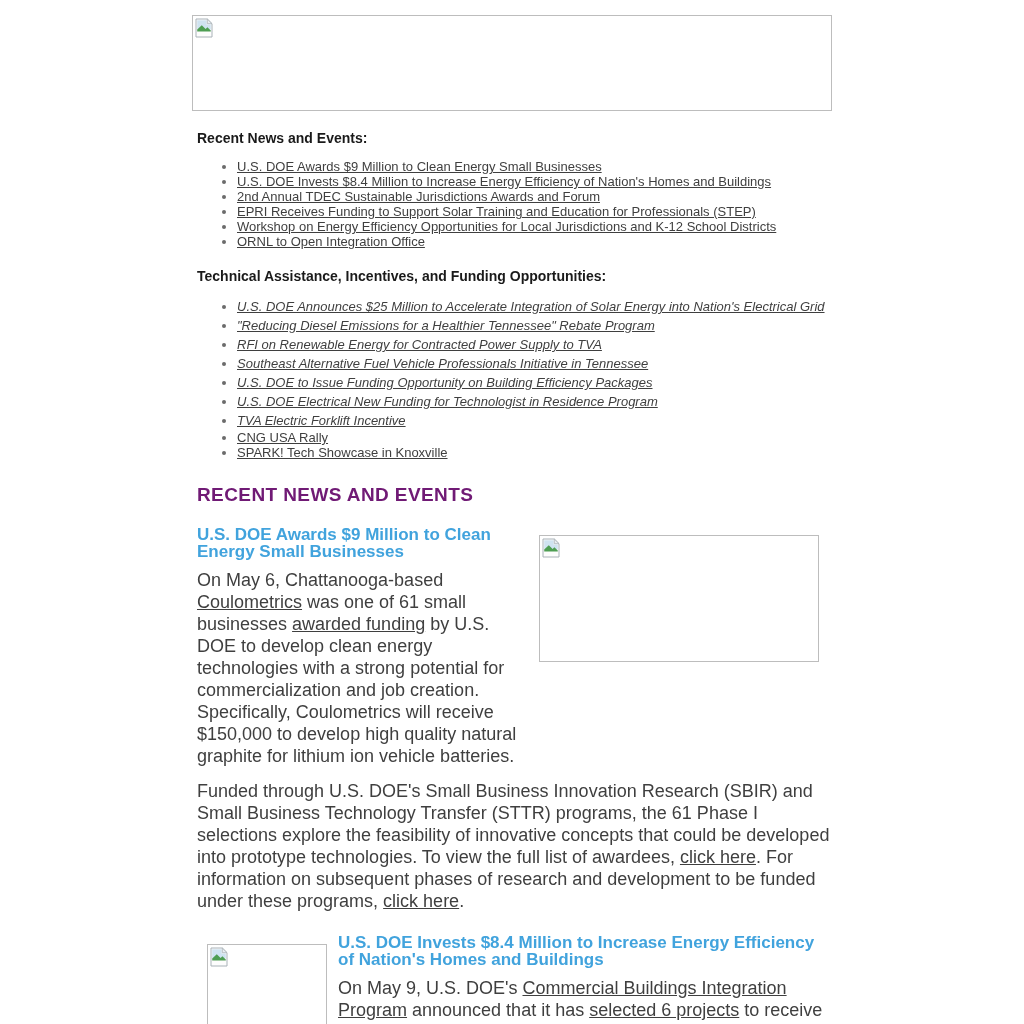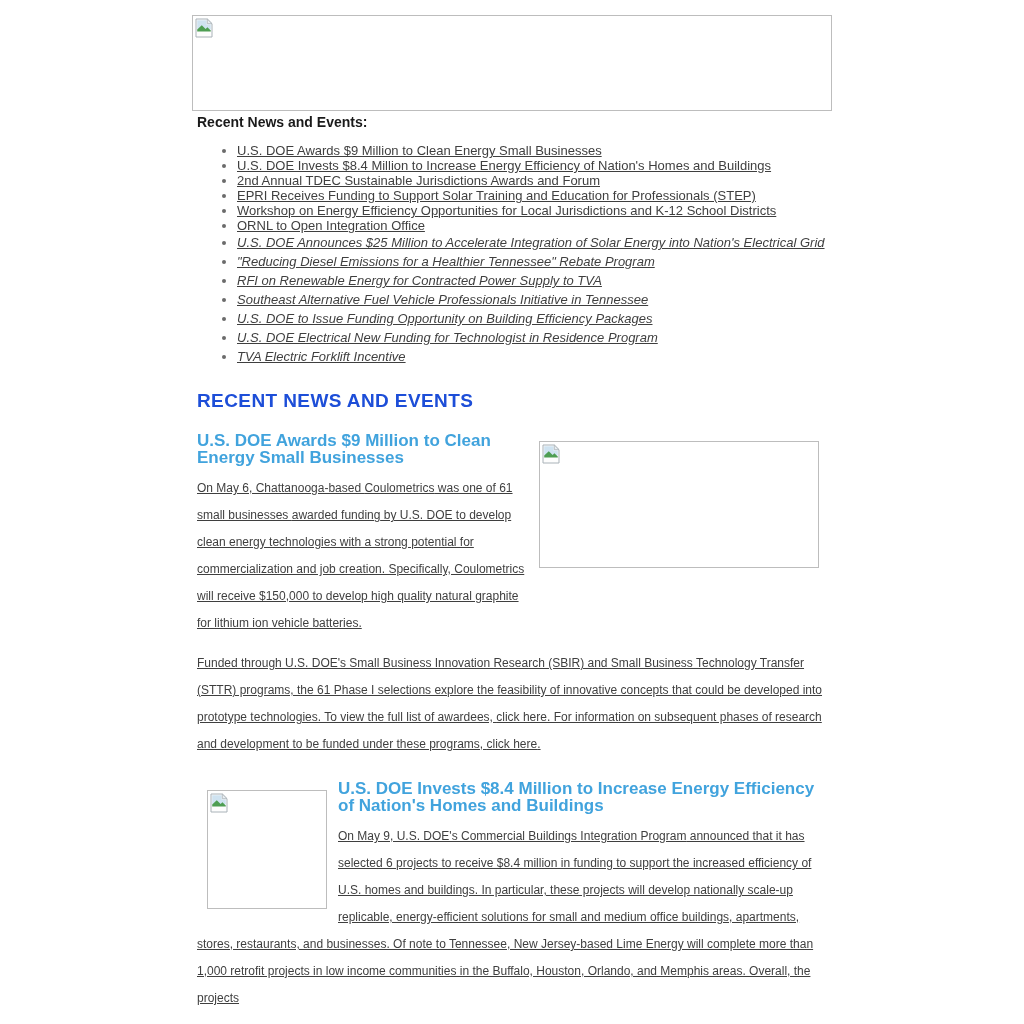--- a/index.html
+++ b/index.html
@@ -26,21 +26,21 @@
   .header-box {
     width: 640px;
     height: 96px;
   }
   
   .toc-title {
     font-size: 14px;
     line-height: 15px;
     font-weight: bold;
     color: #1a1a1a;
-    margin: 4px 0 13px 0;
+    margin: 20px 0 13px 0;
     padding-left: 5px;
   }
   ul.toc-list {
     margin: 0 0 0 0;
     padding-left: 45px;
     list-style: disc;
   }
   ul.toc-list li {
     font-size: 13px;
     color: #6b6b6b;
@@ -49,39 +49,38 @@
   ul.toc-list.loose li { line-height: 19px; font-style: italic; }
   a.toc-link {
     color: #3f3f3f;
     text-decoration: underline;
     cursor: pointer;
   }
   
   .section-heading {
     font-size: 19px;
     font-weight: bold;
-    color: #1d4ed8;
+    color: #701a75;
     letter-spacing: 0.4px;
     margin: 24px 0 0 0;
     padding-left: 5px;
   }
   .article { padding-left: 5px; }
   .article-title {
     color: #41a3dd;
     font-size: 17px;
     line-height: 17px;
     font-weight: bold;
     margin: 0;
   }
   .body-text {
-    font-size: 12px;
-    line-height: 27px;
+    font-size: 18px;
+    line-height: 22px;
     color: #3f3f3f;
     margin: 0;
-    text-decoration: underline;
   }
   a.inline-link {
     color: #3f3f3f;
     text-decoration: underline;
     cursor: pointer;
   }
   
   .article-1 { margin-top: 20px; display: flex; align-items: flex-start; }
   .article-1 .text-col { width: 332px; flex: 0 0 332px; }
   .article-1 .text-col .body-text { margin-top: 9px; }
@@ -122,32 +121,37 @@
         <li><a class="toc-link">U.S. DOE Awards $9 Million to Clean Energy Small Businesses</a></li>
         <li><a class="toc-link">U.S. DOE Invests $8.4 Million to Increase Energy Efficiency of Nation's Homes and Buildings</a></li>
         <li><a class="toc-link">2nd Annual TDEC Sustainable Jurisdictions Awards and Forum</a></li>
         <li><a class="toc-link">EPRI Receives Funding to Support Solar Training and Education for Professionals (STEP)</a></li>
         <li><a class="toc-link">Workshop on Energy Efficiency Opportunities for Local Jurisdictions and K-12 School Districts</a></li>
         <li><a class="toc-link">ORNL to Open Integration Office</a></li>
       </ul>
   </div>
 
   <div>
+    <h3 class="toc-title">Technical Assistance, Incentives, and Funding Opportunities:</h3>
     <ul class="toc-list loose">
         <li><a class="toc-link">U.S. DOE Announces $25 Million to Accelerate Integration of Solar Energy into Nation's Electrical Grid</a></li>
         <li><a class="toc-link">"Reducing Diesel Emissions for a Healthier Tennessee" Rebate Program</a></li>
         <li><a class="toc-link">RFI on Renewable Energy for Contracted Power Supply to TVA</a></li>
         <li><a class="toc-link">Southeast Alternative Fuel Vehicle Professionals Initiative in Tennessee</a></li>
         <li><a class="toc-link">U.S. DOE to Issue Funding Opportunity on Building Efficiency Packages</a></li>
         <li><a class="toc-link">U.S. DOE Electrical New Funding for Technologist in Residence Program</a></li>
         <li><a class="toc-link">TVA Electric Forklift Incentive</a></li>
       </ul>
   </div>
 
   <div>
+    <ul class="toc-list tight">
+        <li><a class="toc-link">CNG USA Rally</a></li>
+        <li><a class="toc-link">SPARK! Tech Showcase in Knoxville</a></li>
+      </ul>
   </div>
 
   <h2 class="section-heading">RECENT NEWS AND EVENTS</h2>
 
   <div class="article article-1">
     <div class="text-col">
       <h3 class="article-title">U.S. DOE Awards $9 Million to Clean Energy Small Businesses</h3>
       <p class="body-text">On May 6, Chattanooga-based <a class="inline-link">Coulometrics</a> was one of 61 small businesses <a class="inline-link">awarded funding</a> by U.S. DOE to develop clean energy technologies with a strong potential for commercialization and job creation. Specifically, Coulometrics will receive $150,000 to develop high quality natural graphite for lithium ion vehicle batteries.</p>
     </div>
     <div class="img-placeholder img-box">

